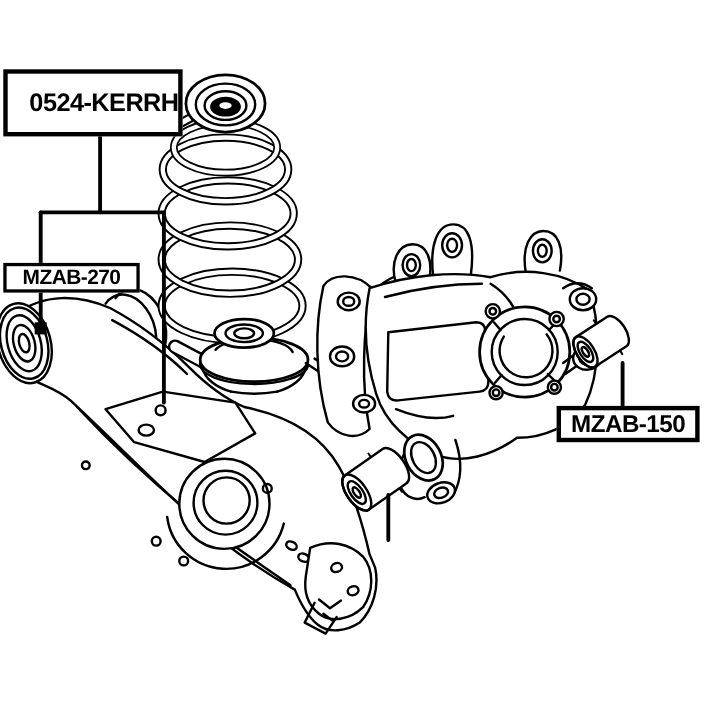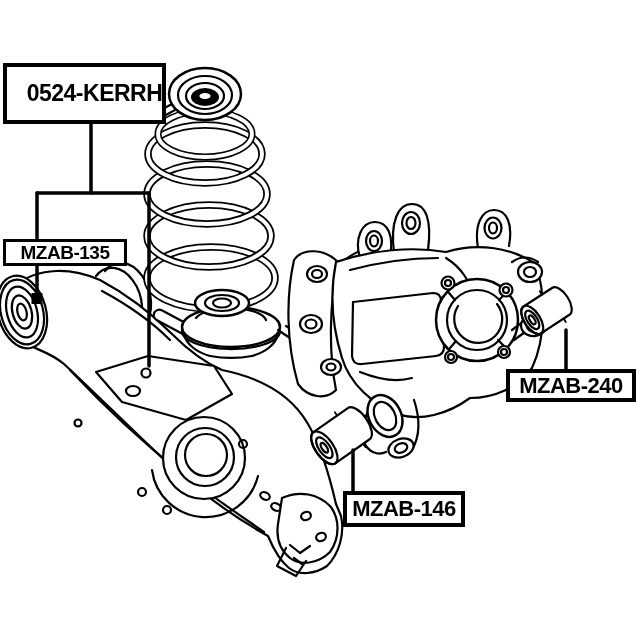--- a/index.html
+++ b/index.html
@@ -235,24 +235,21 @@
       <rect x="31.5" y="293" width="11" height="11" fill="#000000" stroke="none"></rect>
     </g>
   </g>
 </svg>
 
 <div class="part-label label-a">
   <div>0524-KERRH</div>
 </div>
 
 <div class="part-label label-b">
-  <div>MZAB-135</div>
+  <div>MZAB-270</div>
 </div>
 
 <div class="part-label label-c">
-  <div>MZAB-240</div>
-</div>
-
-<div class="part-label label-d">
-  <div>MZAB-146</div>
-</div>
+  <div>MZAB-150</div>
+</div>
+
 
 </div>
 
 </body></html>

